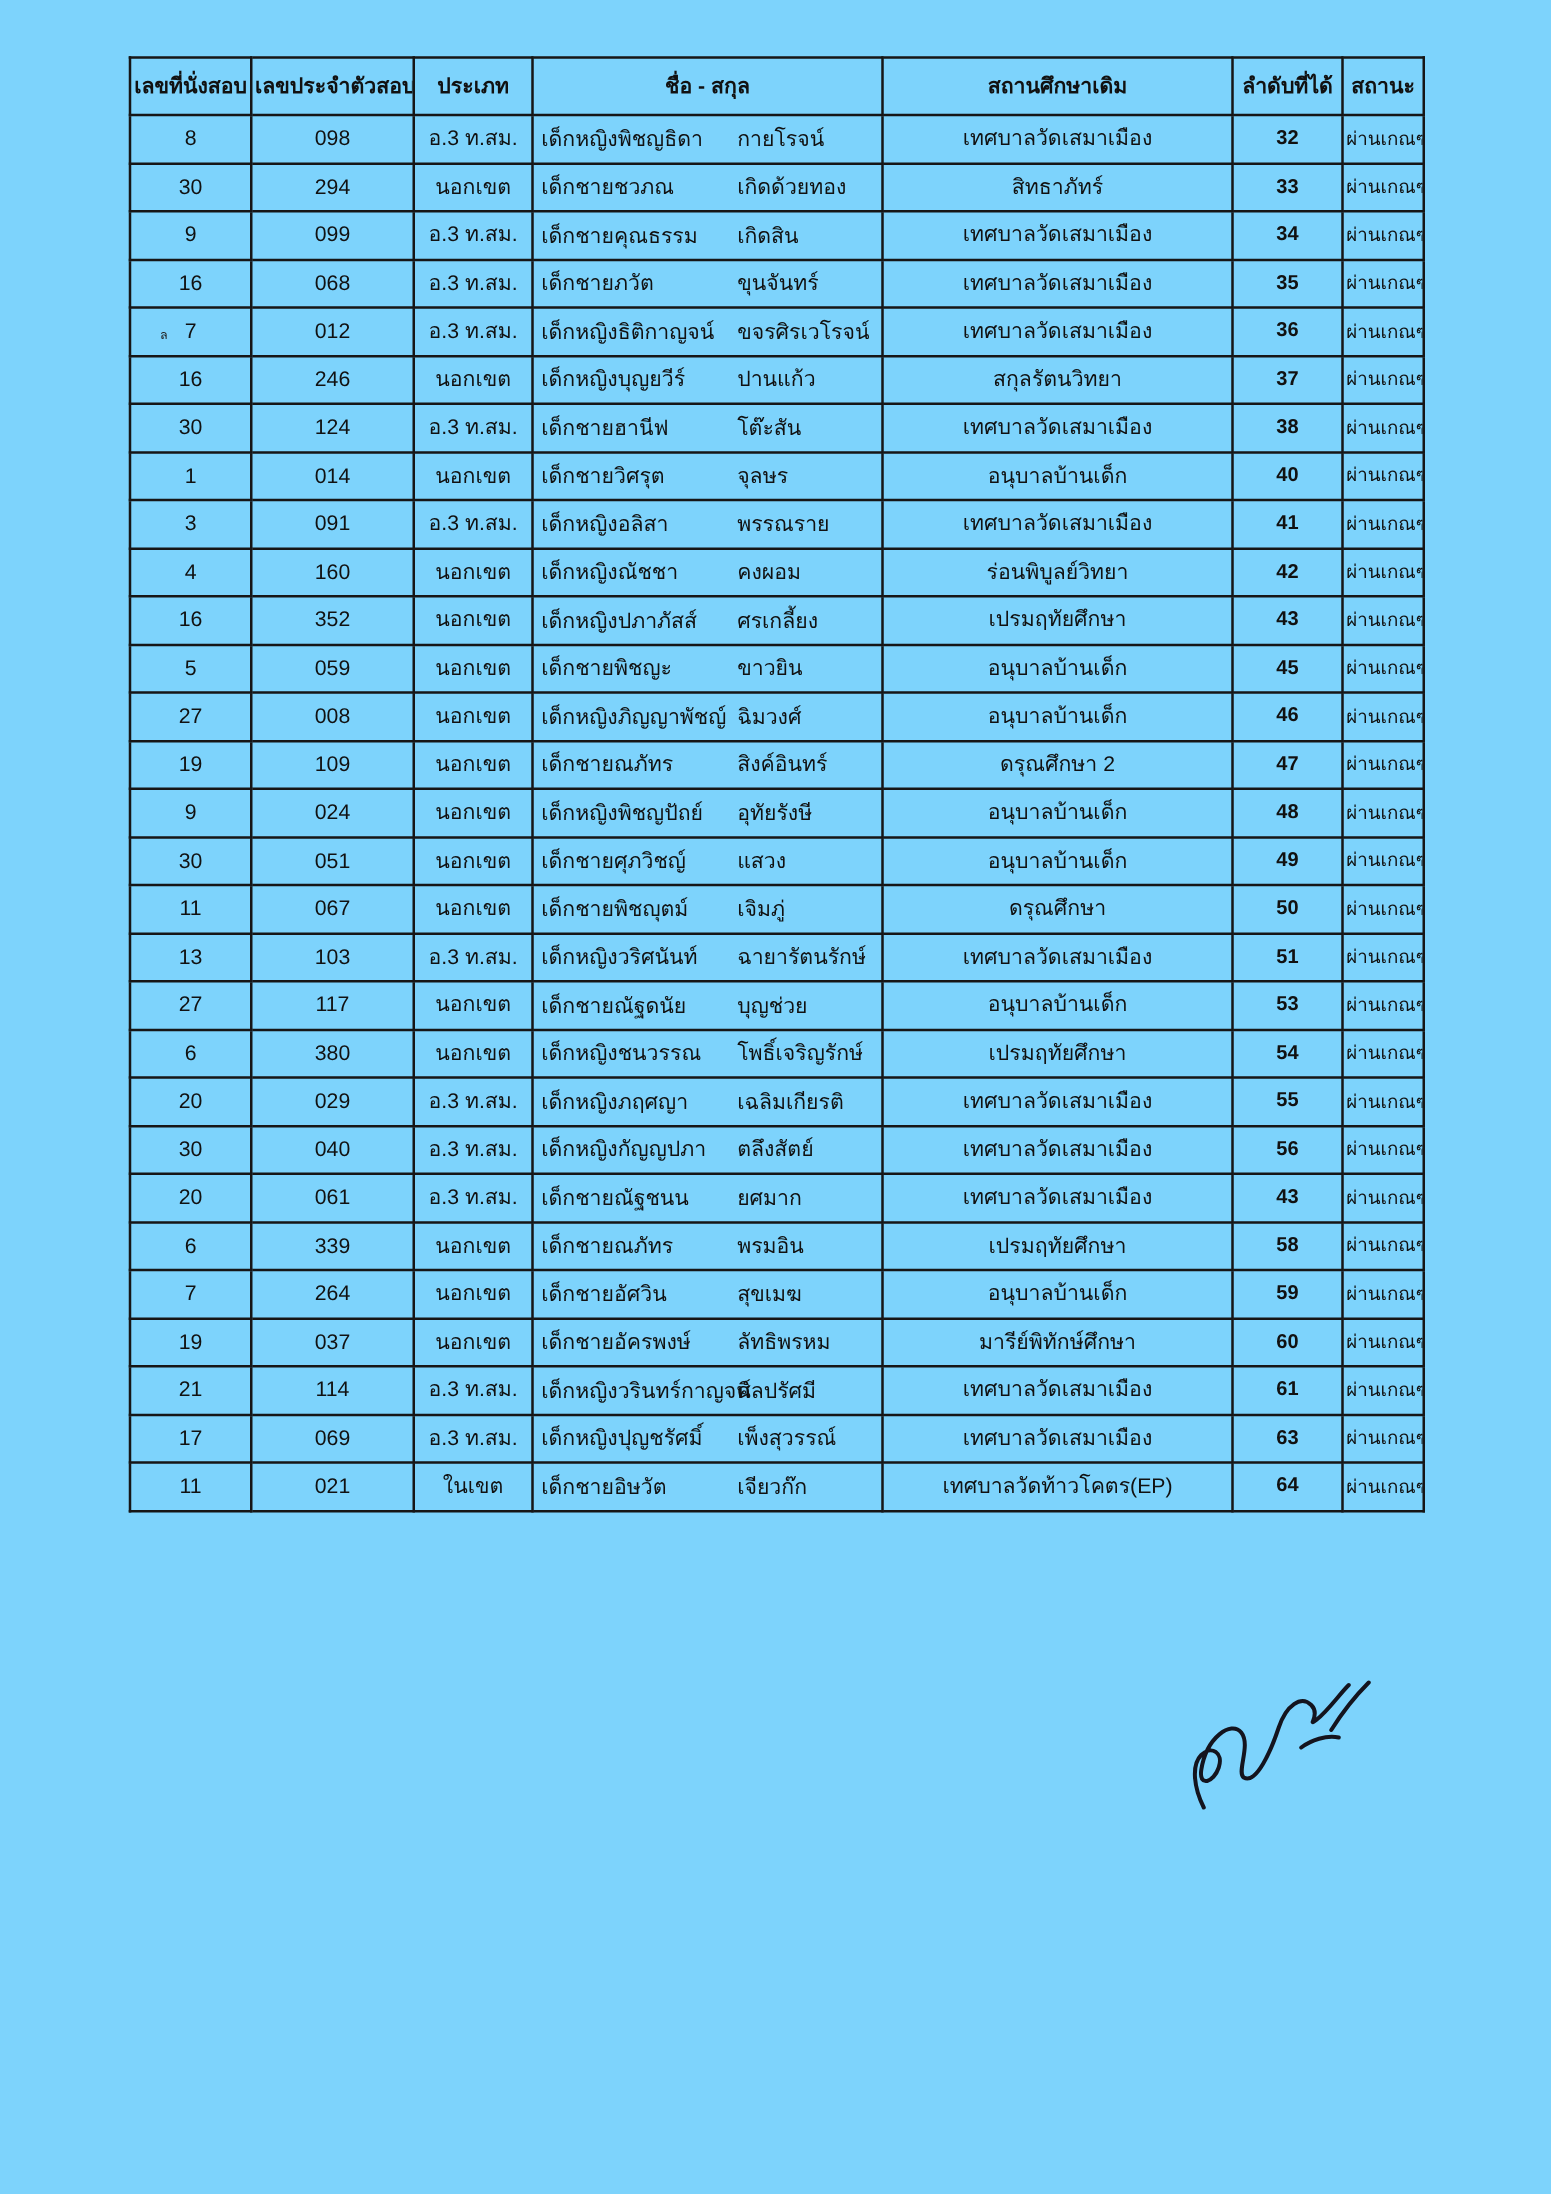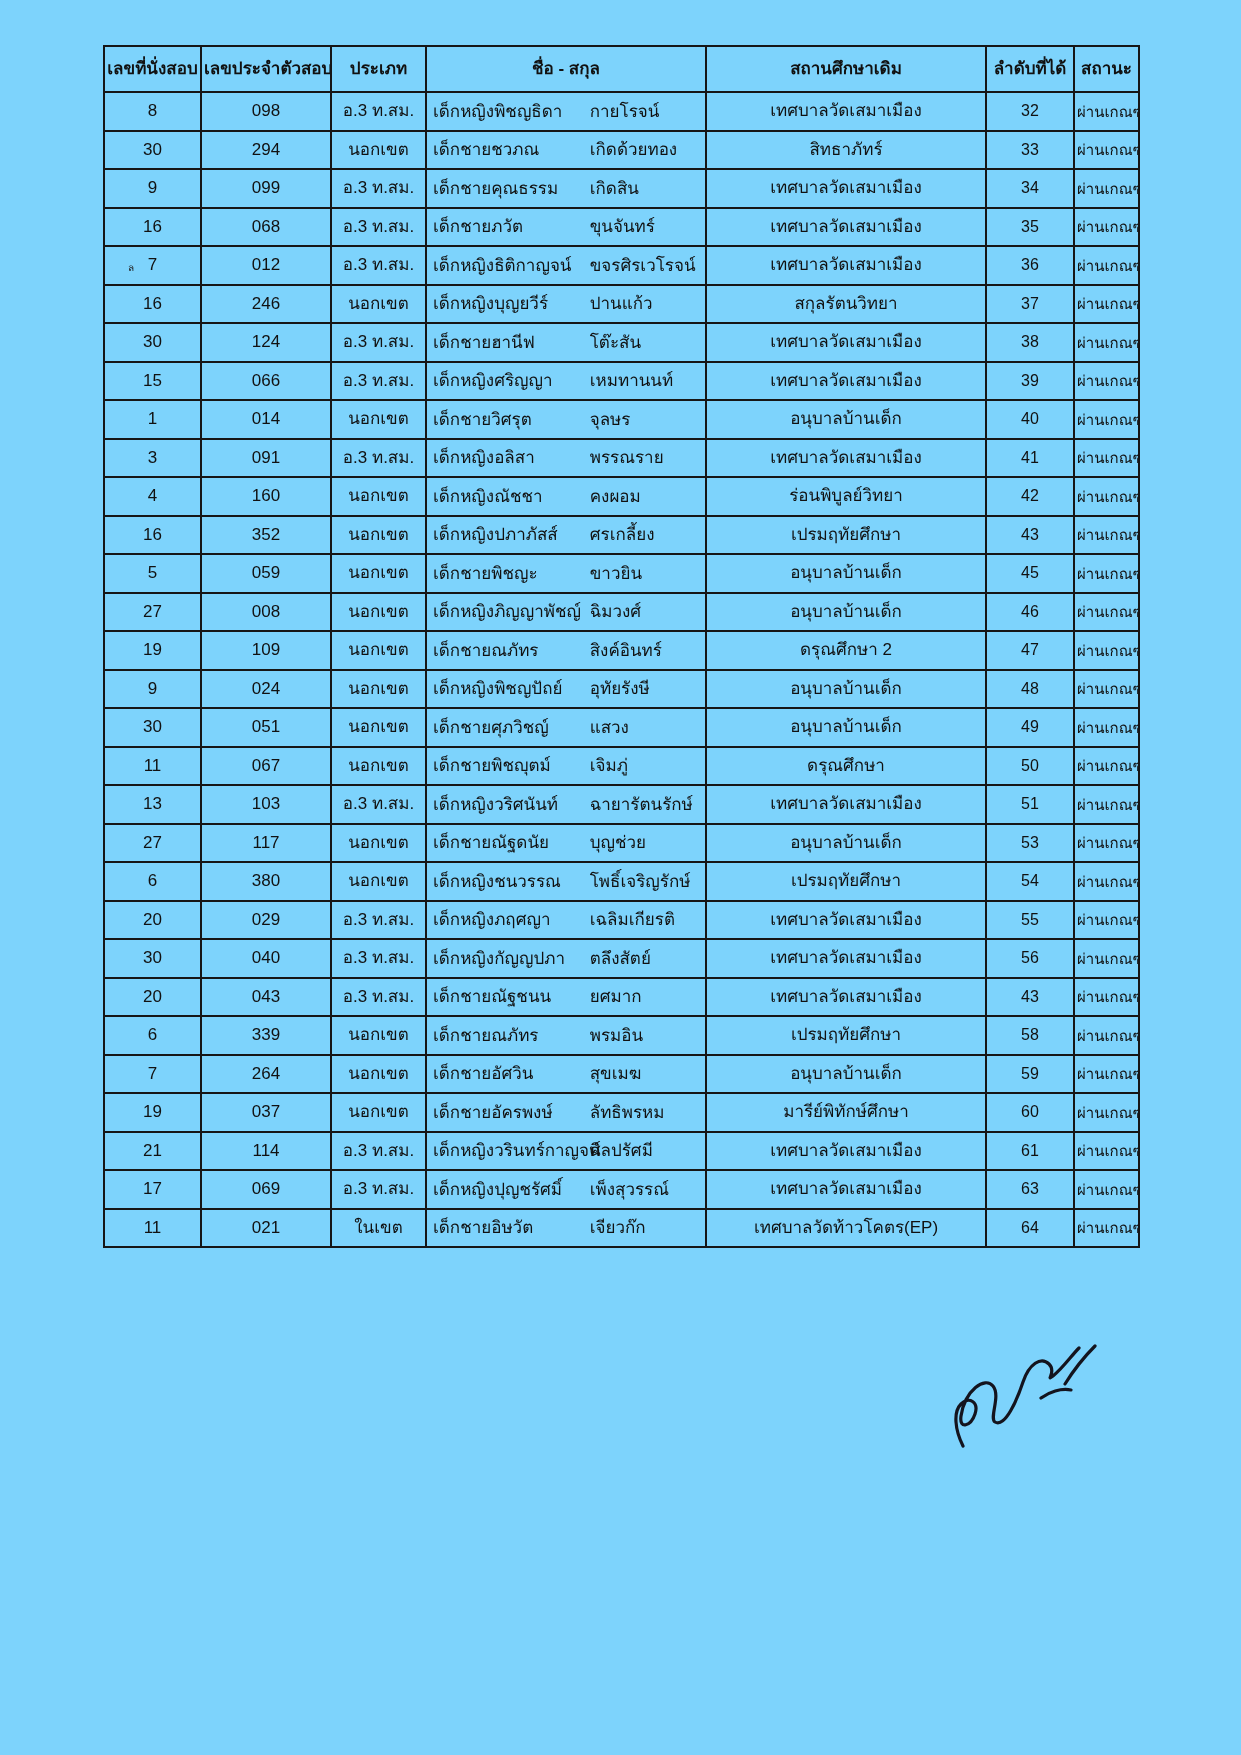--- a/index.html
+++ b/index.html
@@ -52,21 +52,21 @@
     display: inline-block;
     width: 152px;
     text-align: left;
     vertical-align: middle;
   }
   td.cell-name .lname {
     display: inline-block;
     text-align: left;
     vertical-align: middle;
   }
-  td.cell-rank { font-size: 16px !important; }
+  td.cell-rank { font-size: 16px !important; font-weight: bold; }
   td.cell-status { font-size: 15px !important; padding: 1px 2px !important; }
   .stray-mark {
     position: absolute;
     left: 128px;
     top: 260px;
     font-size: 10px;
     color: #222;
   }
   .signature {
     position: absolute;
@@ -182,32 +182,20 @@
       <td class="cell-type">อ.3 ท.สม.</td>
       <td class="cell-name">
         <span class="fname">เด็กชายฮานีฟ</span>
         <span class="lname">โต๊ะสัน</span>
       </td>
       <td class="cell-school">เทศบาลวัดเสมาเมือง</td>
       <td class="cell-rank">38</td>
       <td class="cell-status">ผ่านเกณฑ์</td>
     </tr>
         <tr>
-      <td class="cell-seat">15</td>
-      <td class="cell-id">066</td>
-      <td class="cell-type">อ.3 ท.สม.</td>
-      <td class="cell-name">
-        <span class="fname">เด็กหญิงศริญญา</span>
-        <span class="lname">เหมทานนท์</span>
-      </td>
-      <td class="cell-school">เทศบาลวัดเสมาเมือง</td>
-      <td class="cell-rank">39</td>
-      <td class="cell-status">ผ่านเกณฑ์</td>
-    </tr>
-        <tr>
       <td class="cell-seat">1</td>
       <td class="cell-id">014</td>
       <td class="cell-type">นอกเขต</td>
       <td class="cell-name">
         <span class="fname">เด็กชายวิศรุต</span>
         <span class="lname">จุลษร</span>
       </td>
       <td class="cell-school">อนุบาลบ้านเด็ก</td>
       <td class="cell-rank">40</td>
       <td class="cell-status">ผ่านเกณฑ์</td>
@@ -375,21 +363,21 @@
       <td class="cell-name">
         <span class="fname">เด็กหญิงกัญญปภา</span>
         <span class="lname">ตลึงสัตย์</span>
       </td>
       <td class="cell-school">เทศบาลวัดเสมาเมือง</td>
       <td class="cell-rank">56</td>
       <td class="cell-status">ผ่านเกณฑ์</td>
     </tr>
         <tr>
       <td class="cell-seat">20</td>
-      <td class="cell-id">043</td>
+      <td class="cell-id">061</td>
       <td class="cell-type">อ.3 ท.สม.</td>
       <td class="cell-name">
         <span class="fname">เด็กชายณัฐชนน</span>
         <span class="lname">ยศมาก</span>
       </td>
       <td class="cell-school">เทศบาลวัดเสมาเมือง</td>
       <td class="cell-rank">43</td>
       <td class="cell-status">ผ่านเกณฑ์</td>
     </tr>
         <tr>

